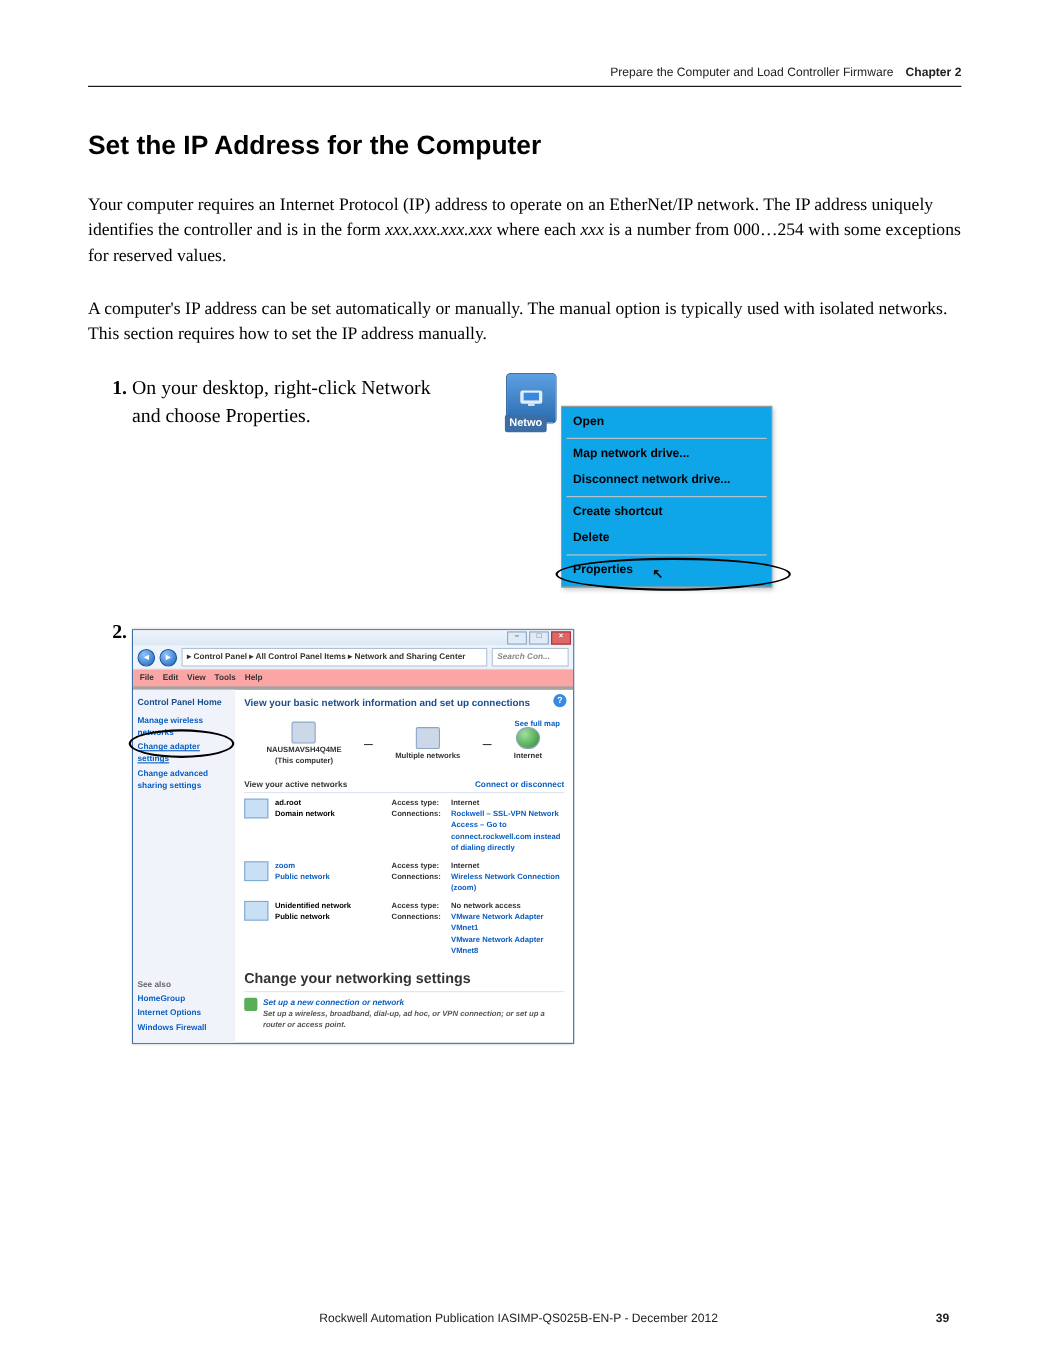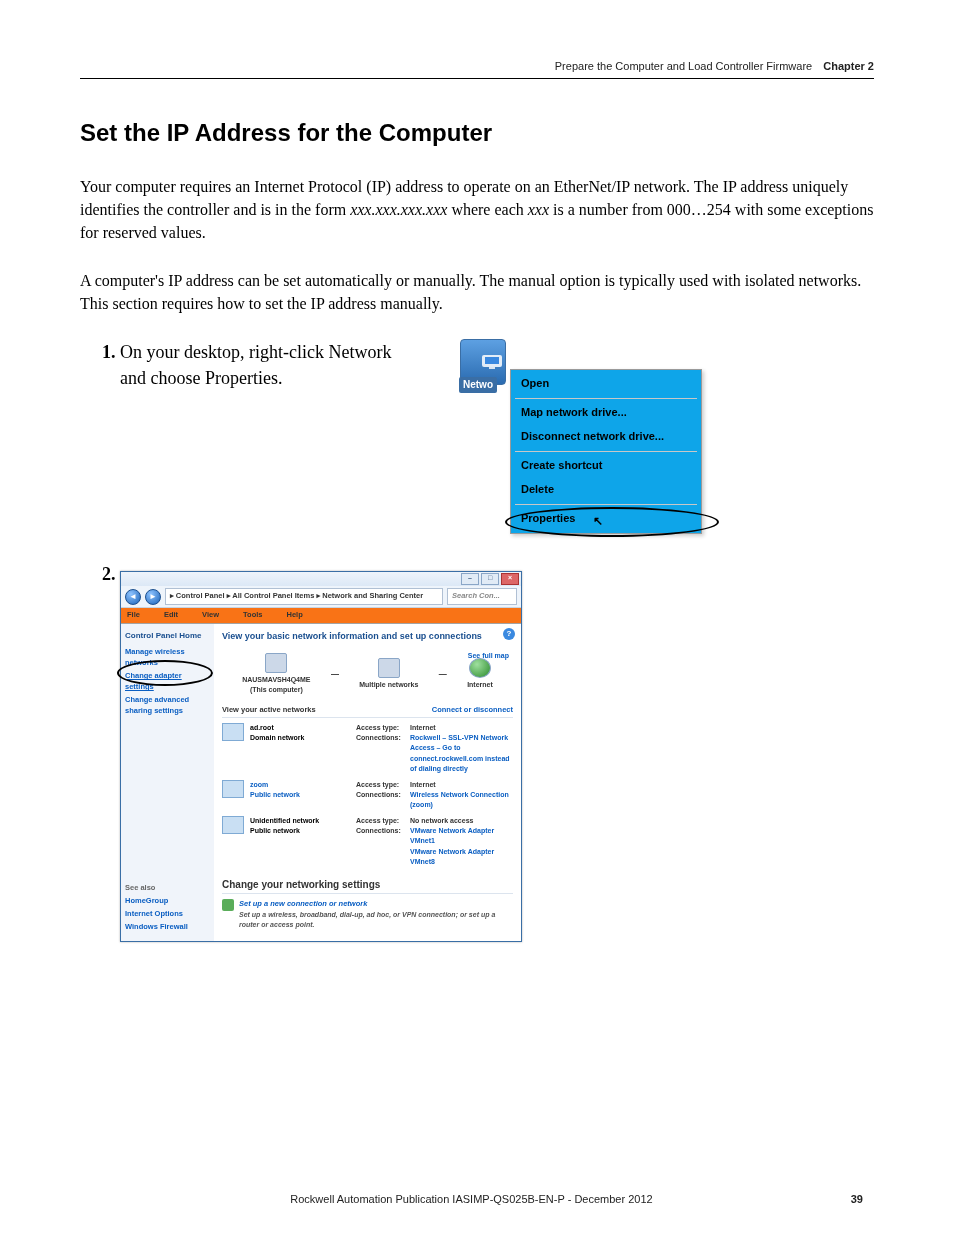--- a/index.html
+++ b/index.html
@@ -75,21 +75,21 @@
     margin-left: 10px;
   }
   .net-icon {
     width: 44px;
     height: 44px;
     border: 1px solid #3a6ea5;
     background: linear-gradient(#5da0e2,#2a6bb0);
     border-radius: 4px;
     display: flex;
     align-items: center;
-    justify-content: flex-end;
+    justify-content: center;
     position: relative;
   }
   .net-icon svg { display:block; }
   .net-label {
     position: absolute;
     top: 37px;
     left: -2px;
     background: #3a6ea5;
     color: #fff;
     font-family: Tahoma, sans-serif;
@@ -189,25 +189,25 @@
     width: 60px;
     border: 1px solid #b0c0d4;
     background: #fff;
     padding: 2px 4px;
     font-size: 7.5px;
     color:#888;
     font-style:italic;
   }
   .ncs-menu {
     display:flex;
-    gap:24px;
+    gap:8px;
     padding: 2px 6px;
     font-size: 7.5px;
-    background:#f97316;
-    border-bottom:1px solid #a3a3a3;
+    background:#fca5a5;
+    border-bottom:3px solid #a3a3a3;
     color:#333;
   }
   .ncs-body {
     display:flex;
     min-height: 230px;
   }
   .ncs-side {
     width: 85px;
     background:#f0f4fa;
     padding: 6px 4px;
@@ -282,21 +282,21 @@
   }
   .net-left { width:100px; }
   .net-left .nm { font-weight:700; }
   .net-left .sub { color:#0a5ec2; }
   .net-right { flex:1; }
   .net-right .row { display:flex; gap:4px; }
   .net-right .lbl { color:#333; width:50px; flex-shrink:0; }
   .net-right .val { color:#0a5ec2; }
   .net-right .val.plain { color:#333; }
   .chg-title {
-    font-size:10px;color:#333;margin:8px 0 3px;
+    font-size:13px;color:#333;margin:8px 0 3px;
     border-bottom:1px solid #dce4ee;padding-bottom:1px;
   }
   .chg-item { display:flex; gap:5px; padding:2px 0 4px;font-style:italic; }
   .chg-ico { width:12px;height:12px;background:#5aad5a;border-radius:2px;flex-shrink:0; }
   .chg-txt .t { color:#0a5ec2; font-size:7.5px; }
   .chg-txt .d { color:#555; font-size:7px; }
 
   .footer {
     position:absolute;
     bottom:30px;

